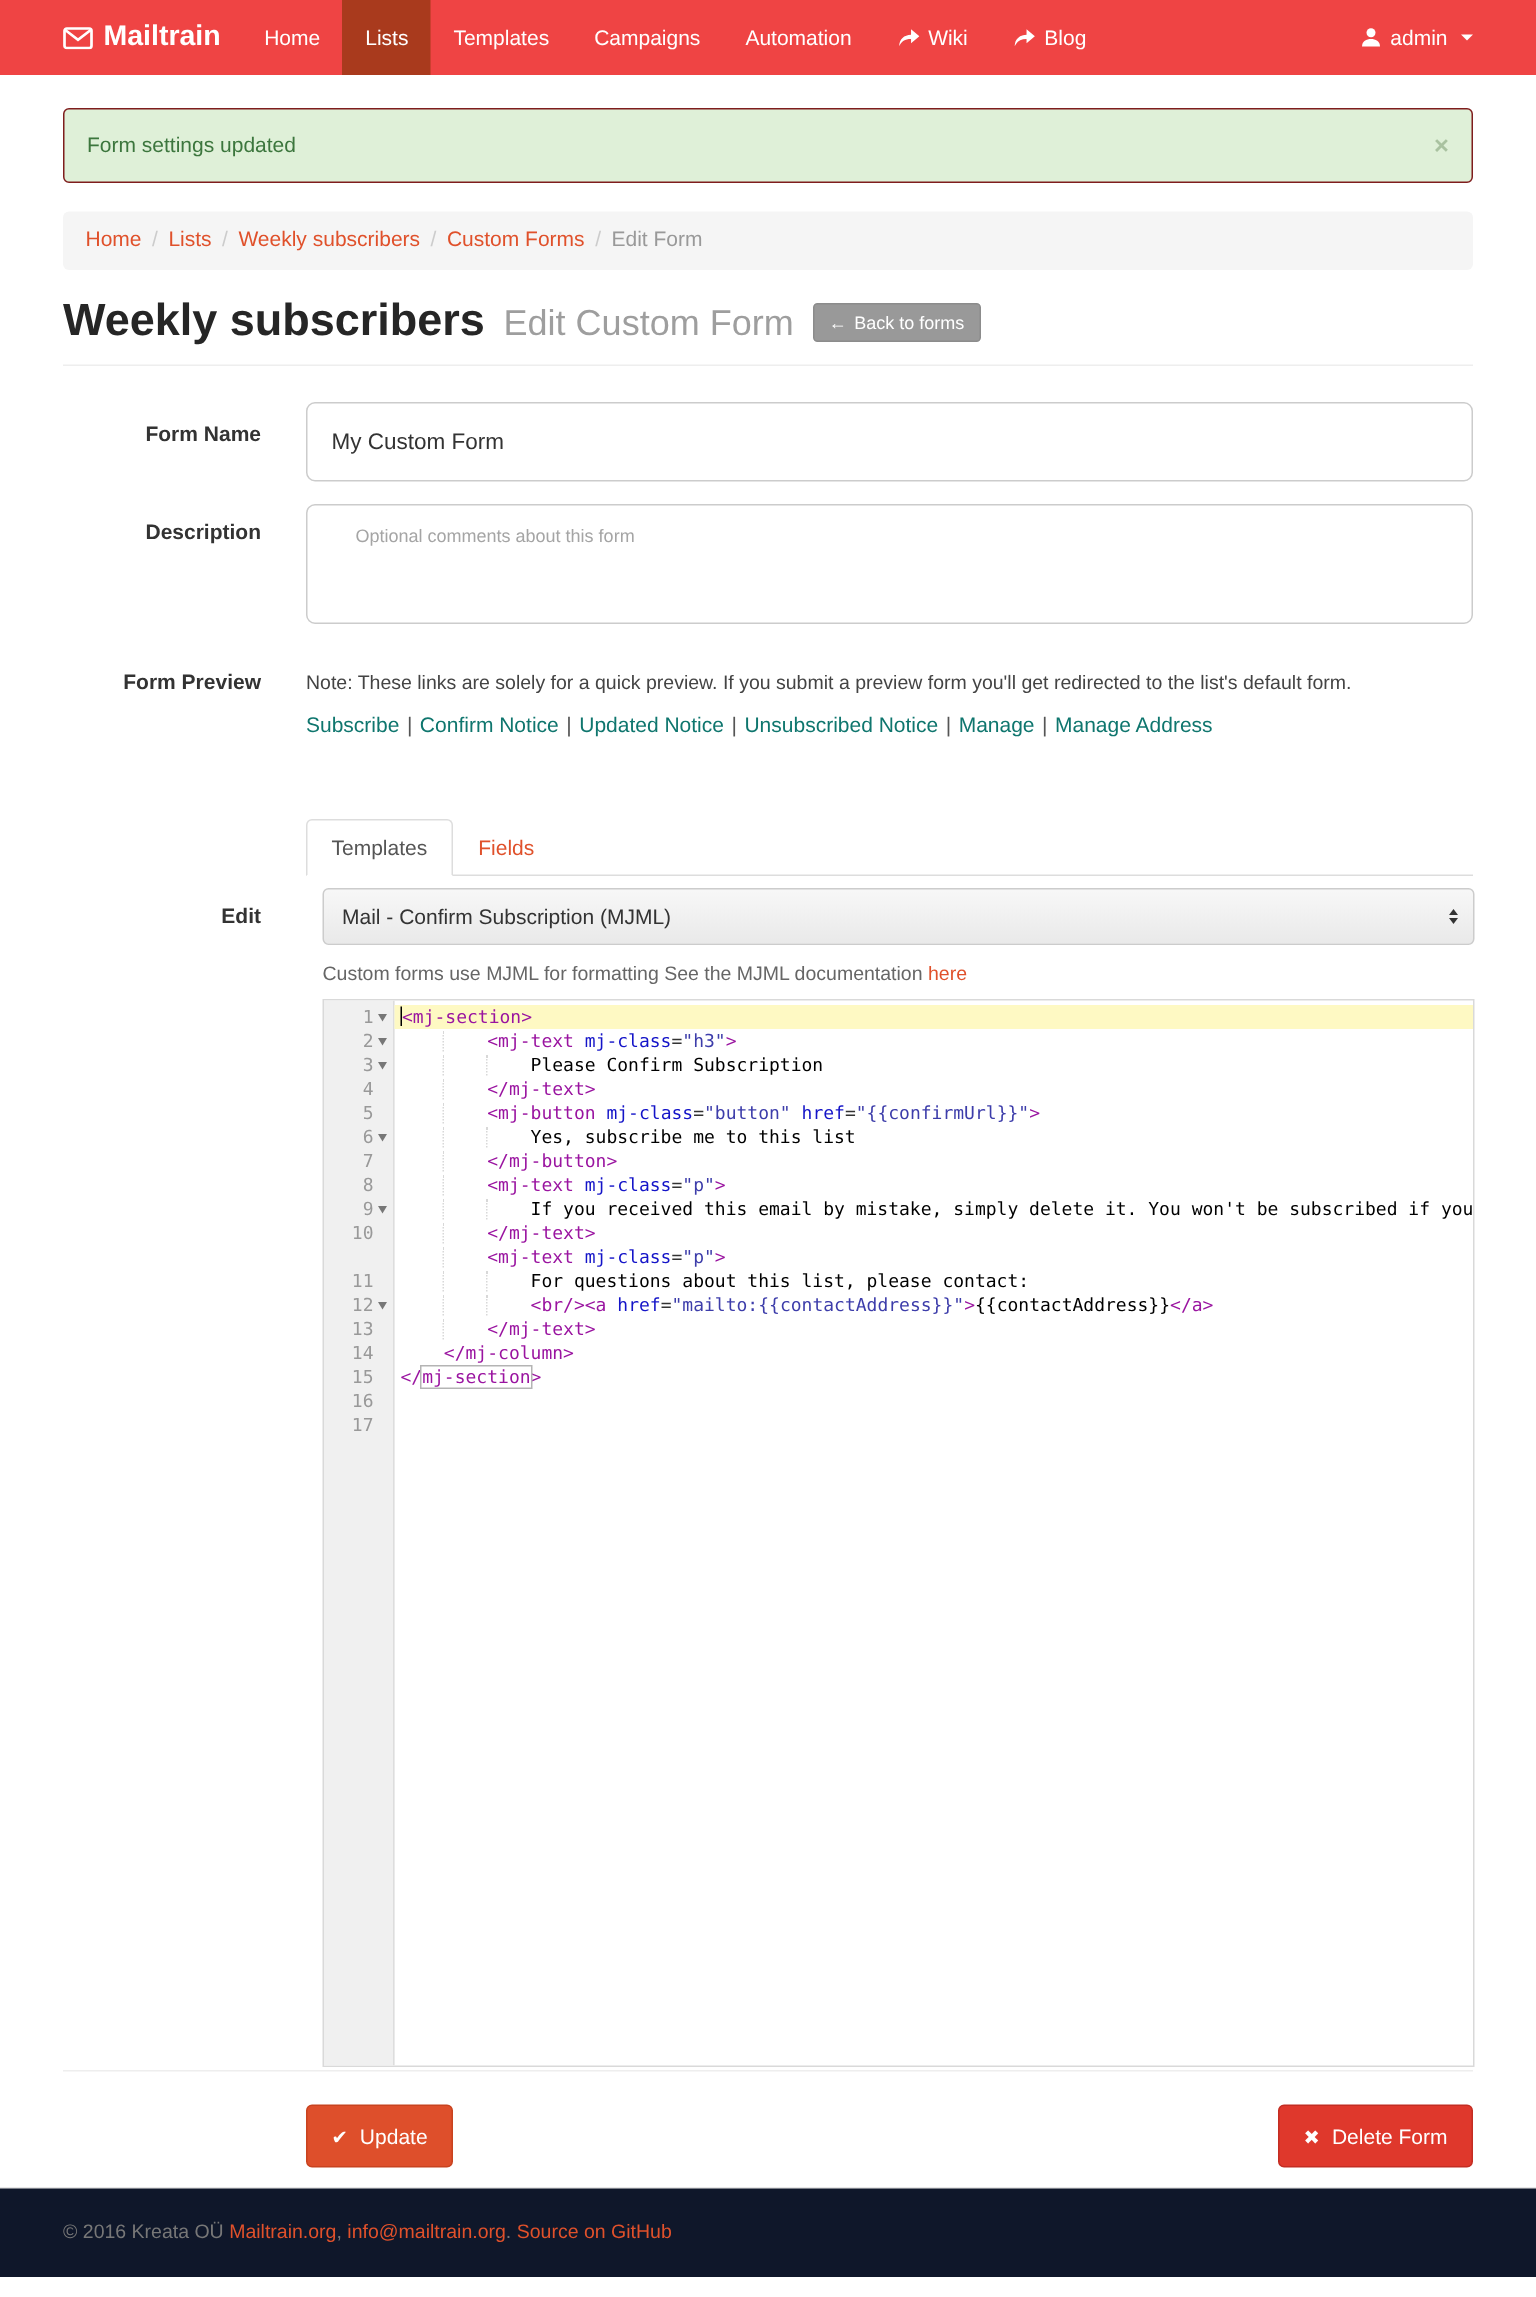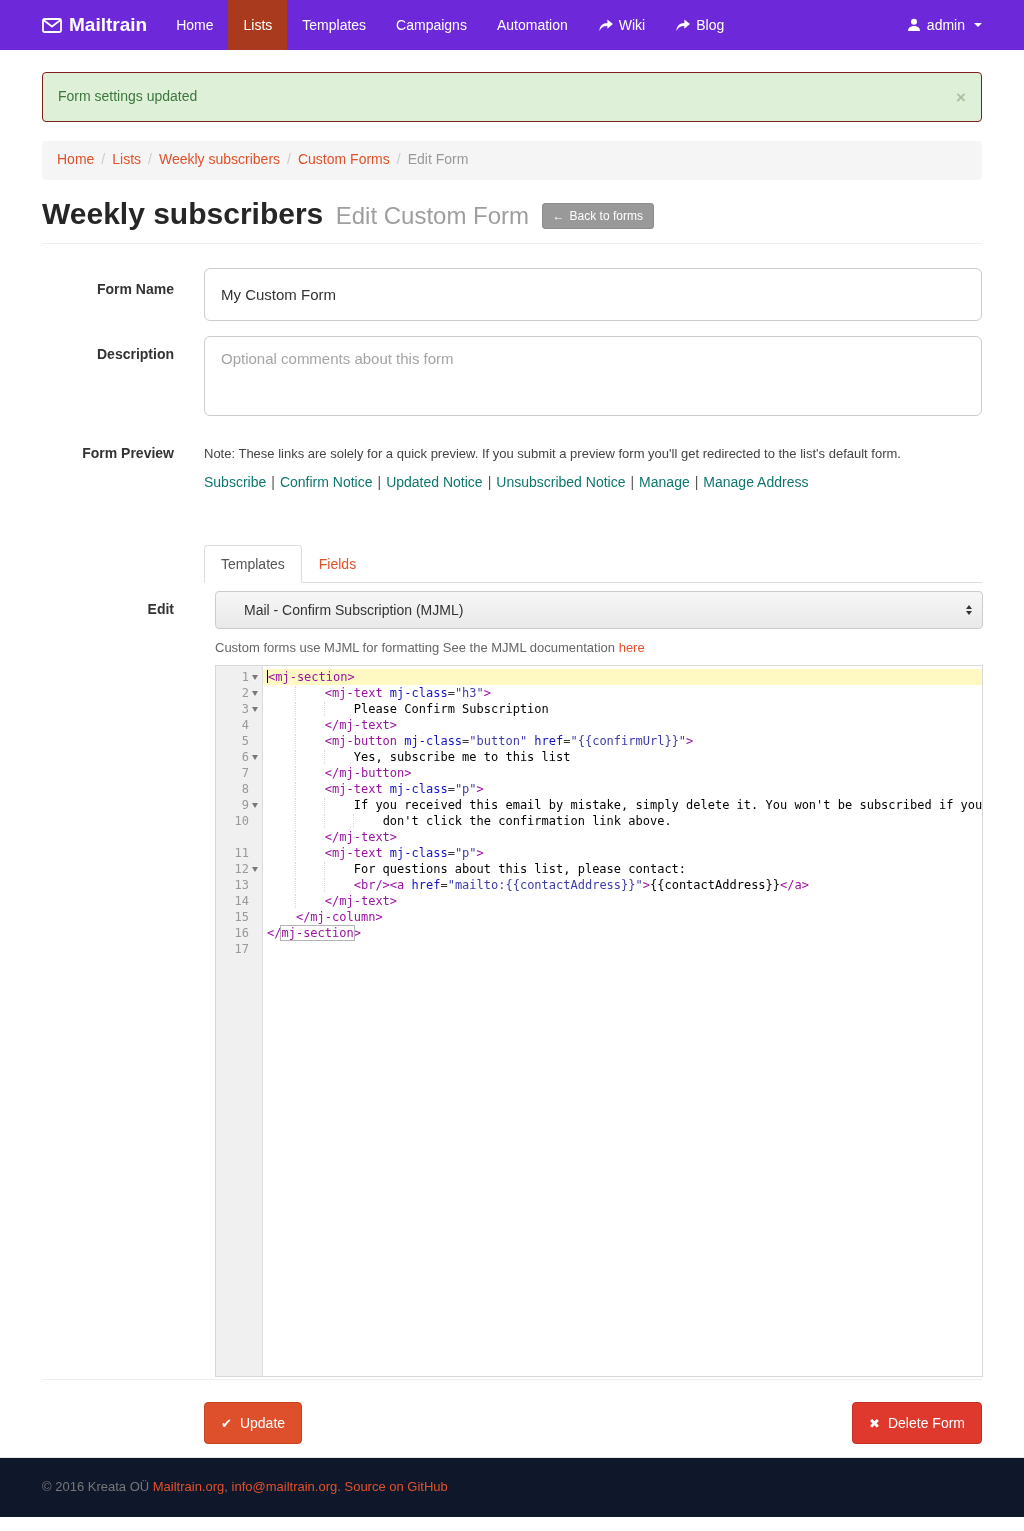--- a/index.html
+++ b/index.html
@@ -1,20 +1,20 @@
 <!DOCTYPE html>
 <html><head>
 <meta charset="utf-8">
 <style>
   * { box-sizing: border-box; }
   html,body { margin:0; padding:0; background:#fff; }
   body { width:1024px; font-family:"Liberation Sans",sans-serif; color:#333; }
 
   
-  .navbar { height:50px; background:#6d28d9; }
+  .navbar { height:50px; background:#ef4444; }
   .nav-inner { width:940px; margin:0 auto; display:flex; align-items:stretch; height:50px; }
   .brand { display:flex; align-items:center; gap:7px; color:#fff; font-size:19px; font-weight:bold; cursor:pointer; }
   .nav-items { display:flex; list-style:none; margin:0 0 0 14px; padding:0; }
   .nav-item { display:flex; align-items:center; gap:6px; padding:0 15px; font-size:14px; color:#fff; cursor:pointer; }
   .nav-item.active { background:#a93a1d; }
   .nav-right { margin-left:auto; display:flex; align-items:center; gap:6px; color:#fff; font-size:14px; cursor:pointer; }
   .caret-down { width:0; height:0; border-top:4px solid #fff; border-left:4px solid transparent; border-right:4px solid transparent; display:inline-block; margin-left:3px; }
 
   .container { width:940px; margin:0 auto; }
 
@@ -36,36 +36,36 @@
   hr.divider { border:0; border-top:1px solid #eee; margin:12px 0 0 0; }
 
   
   .form-row { display:flex; margin-top:15px; }
   .form-row.first { margin-top:24px; }
   .form-label { flex:0 0 132px; text-align:right; font-size:14px; font-weight:bold; color:#333; padding-top:13px; }
   .form-label.tight { padding-top:1px; }
   .form-label.mid { padding-top:10px; }
   .form-ctrl { flex:1; margin-left:30px; }
   .text-input { width:100%; height:53px; border:1px solid #ccc; border-radius:6px; padding:0 16px; font-size:15px; color:#333; font-family:inherit; outline:none; }
-  .textarea { width:100%; height:80px; border:1px solid #ccc; border-radius:6px; padding:13px 16px; font-size:15px; font-family:inherit; resize:none; outline:none; color:#333; }
+  .textarea { width:100%; height:80px; border:1px solid #ccc; border-radius:6px; padding:13px 32px; font-size:12px; font-family:inherit; resize:none; outline:none; color:#333; }
   .textarea::placeholder, .text-input::placeholder { color:#a5a5a5; }
   .preview-note { font-size:13px; color:#444; line-height:20px; }
   .preview-links { margin-top:10px; font-size:14px; }
   .preview-links a { color:#0f766e; text-decoration:none; cursor:pointer; }
   .pl-sep { color:#555; padding:0 5px; }
 
   
   .tabs { margin:55px 0 0 162px; display:flex; border-bottom:1px solid #ddd; }
   .tab { padding:10px 16px; font-size:14px; cursor:pointer; margin-bottom:-1px; border:1px solid transparent; }
   .tab.active { background:#fff; color:#555; border-color:#ddd; border-bottom-color:#fff; border-radius:4px 4px 0 0; }
   .tab:not(.active) { color:#e0512b; }
 
   
   .select-row { margin-top:8px;gap:11px; }
-  .tpl-select { position:relative; height:38px; border:1px solid #ccc; border-radius:4px; background:linear-gradient(#f7f7f7,#e9e9e9); display:flex; align-items:center; padding:0 30px 0 28px; font-size:14px; color:#333; cursor:pointer; }
+  .tpl-select { position:relative; height:38px; border:1px solid #ccc; border-radius:4px; background:linear-gradient(#f7f7f7,#e9e9e9); display:flex; align-items:center; padding:0 30px 0 12px; font-size:14px; color:#333; cursor:pointer; }
   .select-caret { position:absolute; right:10px; top:50%; transform:translateY(-50%); display:flex; flex-direction:column; gap:2px; }
   .select-caret i { display:block; width:0; height:0; }
   .select-caret .up { border-bottom:4px solid #333; border-left:3.5px solid transparent; border-right:3.5px solid transparent; }
   .select-caret .dn { border-top:4px solid #333; border-left:3.5px solid transparent; border-right:3.5px solid transparent; }
   .mjml-help { margin-top:11px; font-size:13px; color:#666; }
   .mjml-help a { color:#e0512b; text-decoration:none; cursor:pointer; }
 
   
   .editor { margin-top:10px; height:712px; border:1px solid #d9d9d9; display:flex; background:#fff; overflow:hidden; }
   .gutter { flex:0 0 47px; background:#f0f0f0; border-right:1px solid #ddd; padding-top:3px; }
@@ -303,21 +303,20 @@
         <div class="code-area">
             <div class="code-row active"><span class="cursor"></span><span class="tk-tag">&lt;mj-section&gt;</span></div>
             <div class="code-row"><span class="ind">    </span><span class="ind guide">    </span><span class="tk-tag">&lt;mj-text</span><span class="tk-pln"> </span><span class="tk-attr">mj-class</span><span class="tk-pun">=</span><span class="tk-str">"h3"</span><span class="tk-tag">&gt;</span></div>
             <div class="code-row"><span class="ind">    </span><span class="ind guide">    </span><span class="ind guide">    </span><span class="tk-pln">Please Confirm Subscription</span></div>
             <div class="code-row"><span class="ind">    </span><span class="ind guide">    </span><span class="tk-tag">&lt;/mj-text&gt;</span></div>
             <div class="code-row"><span class="ind">    </span><span class="ind guide">    </span><span class="tk-tag">&lt;mj-button</span><span class="tk-pln"> </span><span class="tk-attr">mj-class</span><span class="tk-pun">=</span><span class="tk-str">"button"</span><span class="tk-pln"> </span><span class="tk-attr">href</span><span class="tk-pun">=</span><span class="tk-str">"{{confirmUrl}}"</span><span class="tk-tag">&gt;</span></div>
             <div class="code-row"><span class="ind">    </span><span class="ind guide">    </span><span class="ind guide">    </span><span class="tk-pln">Yes, subscribe me to this list</span></div>
             <div class="code-row"><span class="ind">    </span><span class="ind guide">    </span><span class="tk-tag">&lt;/mj-button&gt;</span></div>
             <div class="code-row"><span class="ind">    </span><span class="ind guide">    </span><span class="tk-tag">&lt;mj-text</span><span class="tk-pln"> </span><span class="tk-attr">mj-class</span><span class="tk-pun">=</span><span class="tk-str">"p"</span><span class="tk-tag">&gt;</span></div>
             <div class="code-row"><span class="ind">    </span><span class="ind guide">    </span><span class="ind guide">    </span><span class="tk-pln">If you received this email by mistake, simply delete it. You won't be subscribed if you</span></div>
-            <div class="code-row"><span class="ind">    </span><span class="ind guide">    </span><span class="ind guide">    </span><span class="ind guide">    </span><span class="tk-pln">don't click the confirmation link above.</span></div>
             <div class="code-row"><span class="ind">    </span><span class="ind guide">    </span><span class="tk-tag">&lt;/mj-text&gt;</span></div>
             <div class="code-row"><span class="ind">    </span><span class="ind guide">    </span><span class="tk-tag">&lt;mj-text</span><span class="tk-pln"> </span><span class="tk-attr">mj-class</span><span class="tk-pun">=</span><span class="tk-str">"p"</span><span class="tk-tag">&gt;</span></div>
             <div class="code-row"><span class="ind">    </span><span class="ind guide">    </span><span class="ind guide">    </span><span class="tk-pln">For questions about this list, please contact:</span></div>
             <div class="code-row"><span class="ind">    </span><span class="ind guide">    </span><span class="ind guide">    </span><span class="tk-tag">&lt;br/&gt;</span><span class="tk-tag">&lt;a</span><span class="tk-pln"> </span><span class="tk-attr">href</span><span class="tk-pun">=</span><span class="tk-str">"mailto:{{contactAddress}}"</span><span class="tk-tag">&gt;</span><span class="tk-pln">{{contactAddress}}</span><span class="tk-tag">&lt;/a&gt;</span></div>
             <div class="code-row"><span class="ind">    </span><span class="ind guide">    </span><span class="tk-tag">&lt;/mj-text&gt;</span></div>
             <div class="code-row"><span class="ind">    </span><span class="tk-tag">&lt;/mj-column&gt;</span></div>
             <div class="code-row"><span class="tk-tag">&lt;/</span><span class="tk-tagm">mj-section</span><span class="tk-tag">&gt;</span></div>
           </div>
       </div>
     </div>

